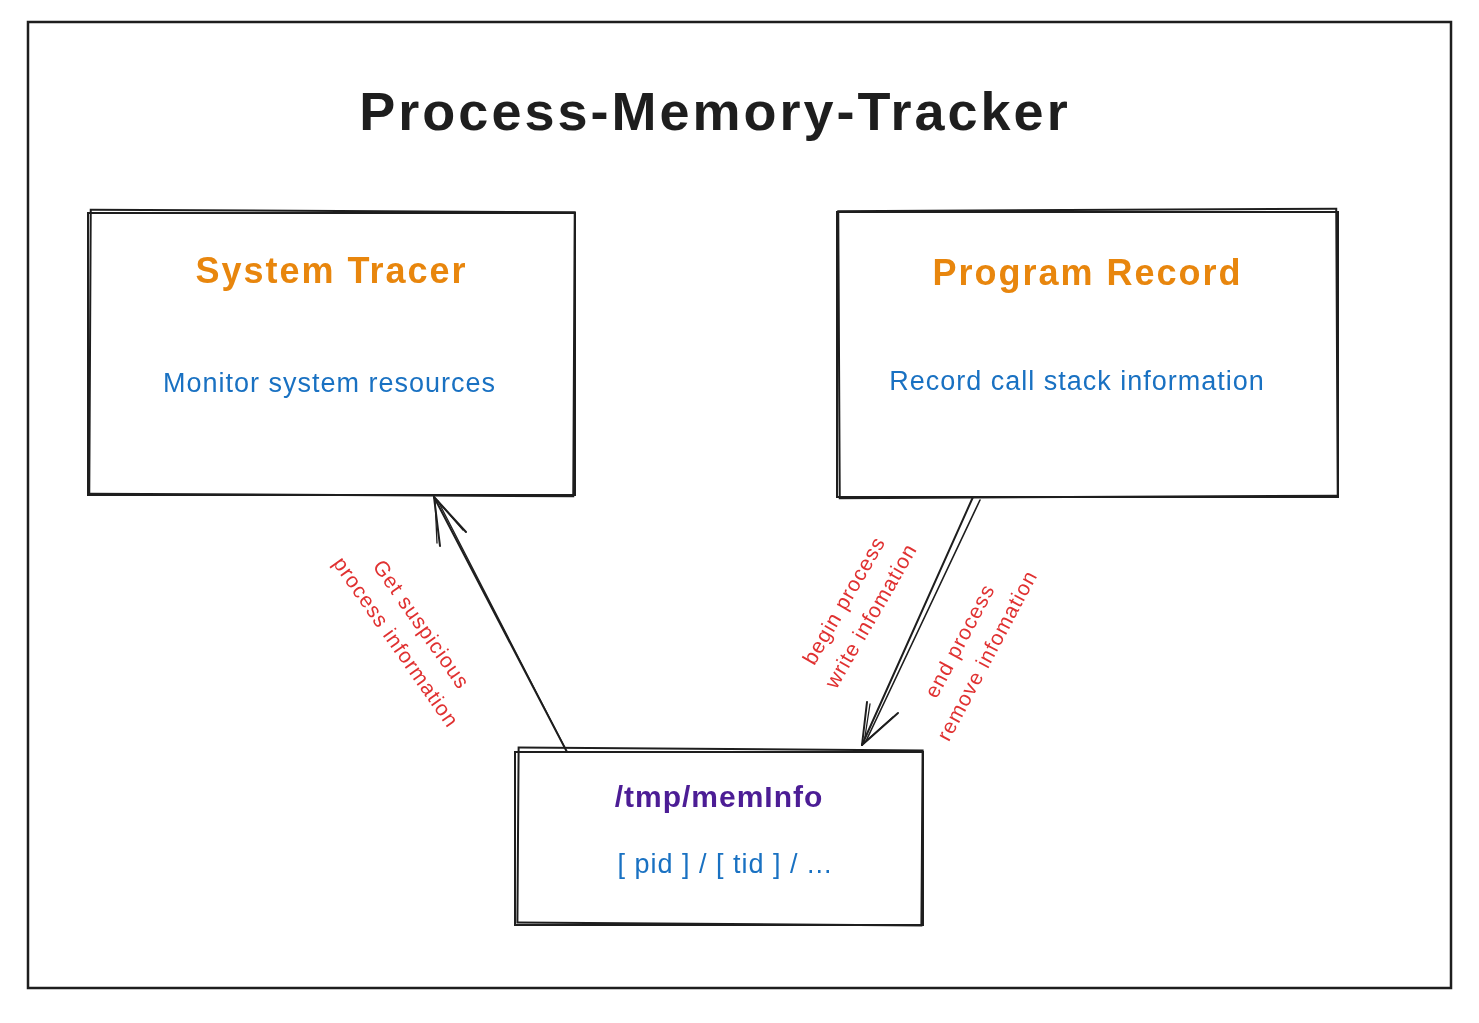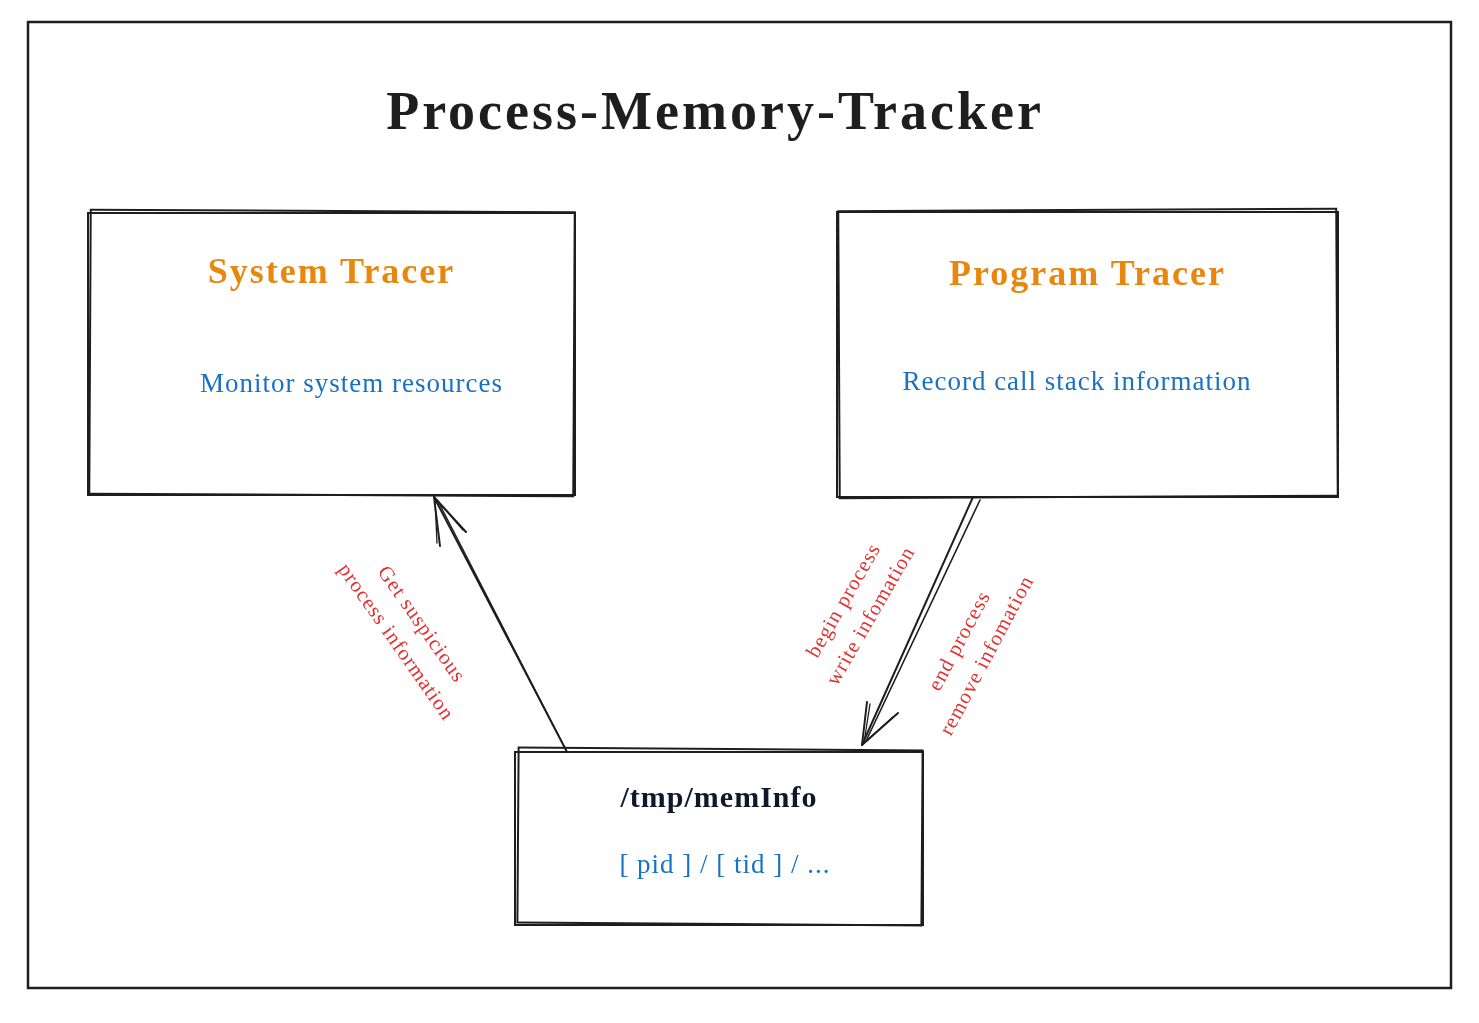--- a/index.html
+++ b/index.html
@@ -5,21 +5,21 @@
   html, body {
     margin: 0;
     padding: 0;
     background: #ffffff;
   }
   #canvas {
     position: relative;
     width: 1479px;
     height: 1023px;
     background: #ffffff;
-    font-family: Liberation Serif, serif;
+    font-family: Liberation Sans, sans-serif;
     overflow: hidden;
   }
   #strokes {
     position: absolute;
     left: 0;
     top: 0;
   }
   .txt {
     position: absolute;
     text-align: center;
@@ -41,24 +41,24 @@
     color: #e8860d;
     text-align: center;
   }
   .node-desc {
     font-size: 27px;
     font-weight: 500;
     letter-spacing: 1px;
     color: #1971c2;
   }
   .sys-title  { left: 88px;  width: 487px; top: 250px; }
-  .sys-desc   { left: 100px;  width: 503px; top: 368px; }
+  .sys-desc   { left: 78px;  width: 503px; top: 368px; }
   .prog-title { left: 837px; width: 501px; top: 252px; }
   .prog-desc  { left: 837px; width: 480px; top: 366px; }
-  .mem-title  { left: 515px; width: 408px; top: 780px; font-size: 30px; font-weight: 600; letter-spacing: 1px; color: #0f172a; }
+  .mem-title  { left: 515px; width: 408px; top: 780px; font-size: 30px; font-weight: 600; letter-spacing: 1px; color: #4c1d95; }
   .mem-desc   { left: 515px; width: 420px; top: 849px; }
   .edge-label {
     position: absolute;
     color: #e03131;
     font-size: 21px;
     font-weight: 500;
     letter-spacing: 1px;
     line-height: 31px;
     text-align: center;
     white-space: nowrap;
@@ -111,21 +111,21 @@
         <line x1="864" y1="743" x2="893" y2="717" stroke-width="1.3"></line>
       </g>
     </g>
   </svg>
 
   <div class="txt diagram-title">Process-Memory-Tracker</div>
 
   <div class="txt node-title sys-title">System Tracer</div>
   <div class="txt node-desc sys-desc">Monitor system resources</div>
 
-  <div class="txt node-title prog-title">Program Tracer</div>
+  <div class="txt node-title prog-title">Program Record</div>
   <div class="txt node-desc prog-desc">Record call stack information</div>
 
   <div class="txt mem-title">/tmp/memInfo</div>
   <div class="txt node-desc mem-desc">[ pid ] / [ tid ] / ...</div>
 
   <div class="edge-label label-get">
     <span>Get suspicious</span>
     <span>process information</span>
   </div>
 

